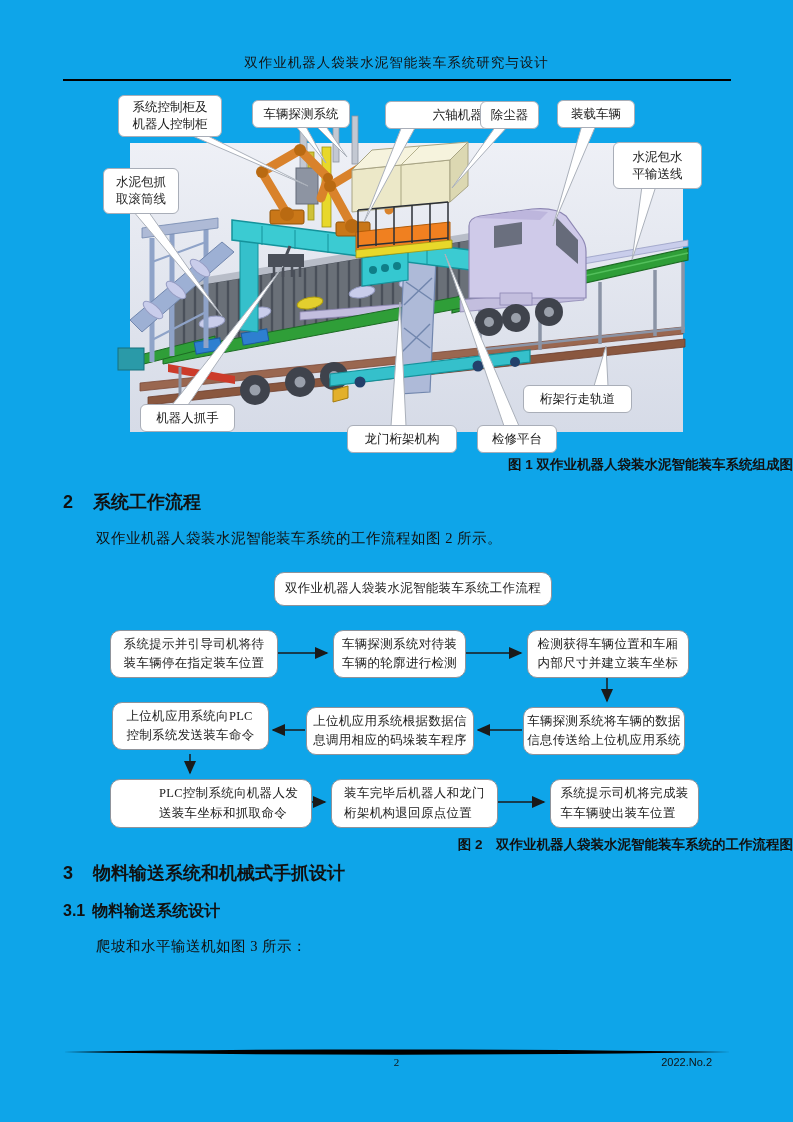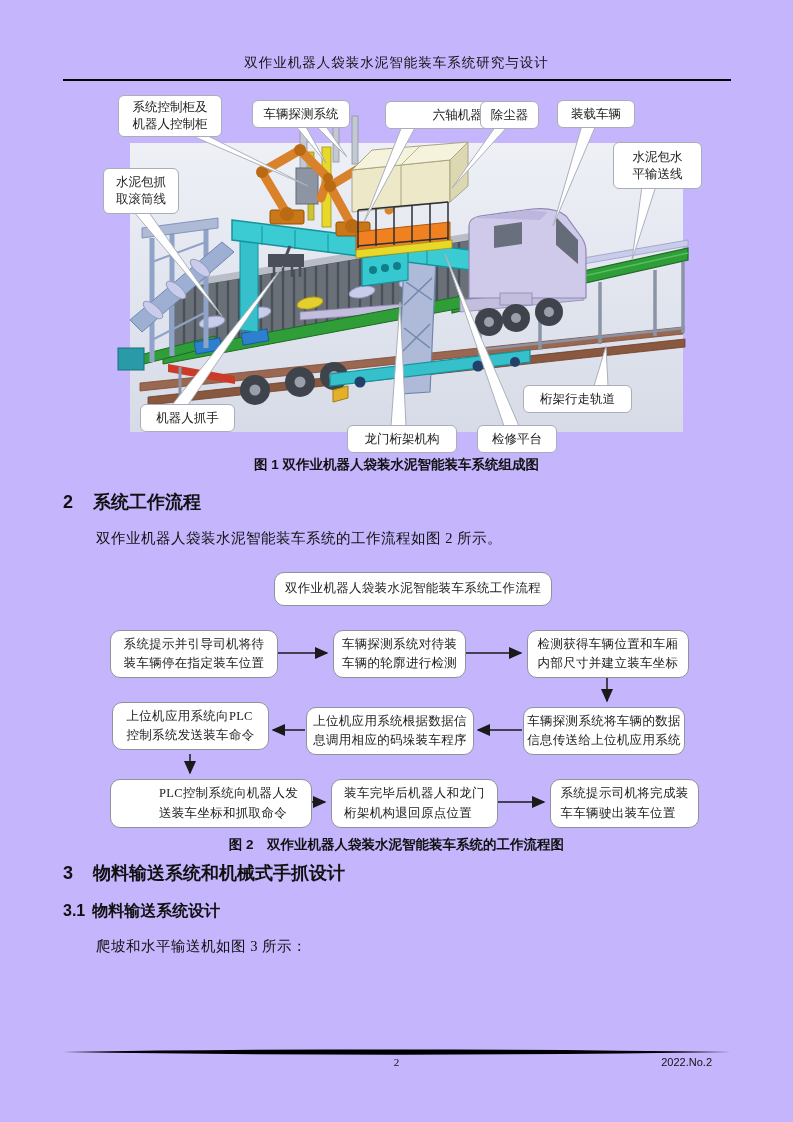--- a/index.html
+++ b/index.html
@@ -1,31 +1,31 @@
 <!DOCTYPE html>
 <html><head>
 <meta charset="utf-8">
 <style>
   html,body{margin:0;padding:0;background:#888;}
-  .page{position:relative;width:793px;height:1122px;background:#c4b5fd;margin:0 auto;
+  .page{position:relative;width:793px;height:1122px;background:#0ea5e9;margin:0 auto;
         font-family:"Liberation Serif","DejaVu Serif",serif;color:#111;overflow:hidden;}
   .art{position:absolute;left:0;top:0;z-index:1;}
   .txt{position:absolute;z-index:2;}
   .center{left:0;width:793px;text-align:center;}
   .header-title{top:54px;font-size:13.5px;letter-spacing:1px;}
   .hsect{font-family:"Liberation Sans","DejaVu Sans",sans-serif;font-weight:bold;}
   .h2{top:490px;left:63px;font-size:18px;}
   .h2 .num,.h3 .num{margin-right:20px;}
   .h3{top:861px;left:63px;font-size:18px;}
   .h31{top:901px;left:63px;font-size:16px;}
   .h31 .num{margin-right:7px;}
   .para{font-size:14.5px;letter-spacing:0.5px;}
   .p1{top:529px;left:96px;}
   .p2{top:937px;left:96px;}
-  .figcap{font-family:"Liberation Sans","DejaVu Sans",sans-serif;font-weight:bold;font-size:13.5px;}
+  .figcap{font-family:"Liberation Sans","DejaVu Sans",sans-serif;font-weight:bold;font-size:13.5px;text-align:right;}
   .cap1{top:456px;}
   .cap2{top:836px;}
   .callout{position:absolute;z-index:3;background:#fff;border:1.3px solid #a9aeb8;border-radius:6px;
            display:flex;align-items:center;justify-content:center;text-align:center;
            font-family:"Liberation Sans","DejaVu Sans",sans-serif;font-size:12.5px;line-height:1.35;
            color:#1a1a1a;white-space:pre-line;}
   .fbox{position:absolute;z-index:3;background:#fff;border:1.3px solid #8f939b;border-radius:10px;
         display:flex;align-items:center;justify-content:center;text-align:left;
         font-size:12.5px;line-height:1.55;color:#222;white-space:pre-line;letter-spacing:0.3px;}
   .footer-num{top:1056px;font-size:11px;}

